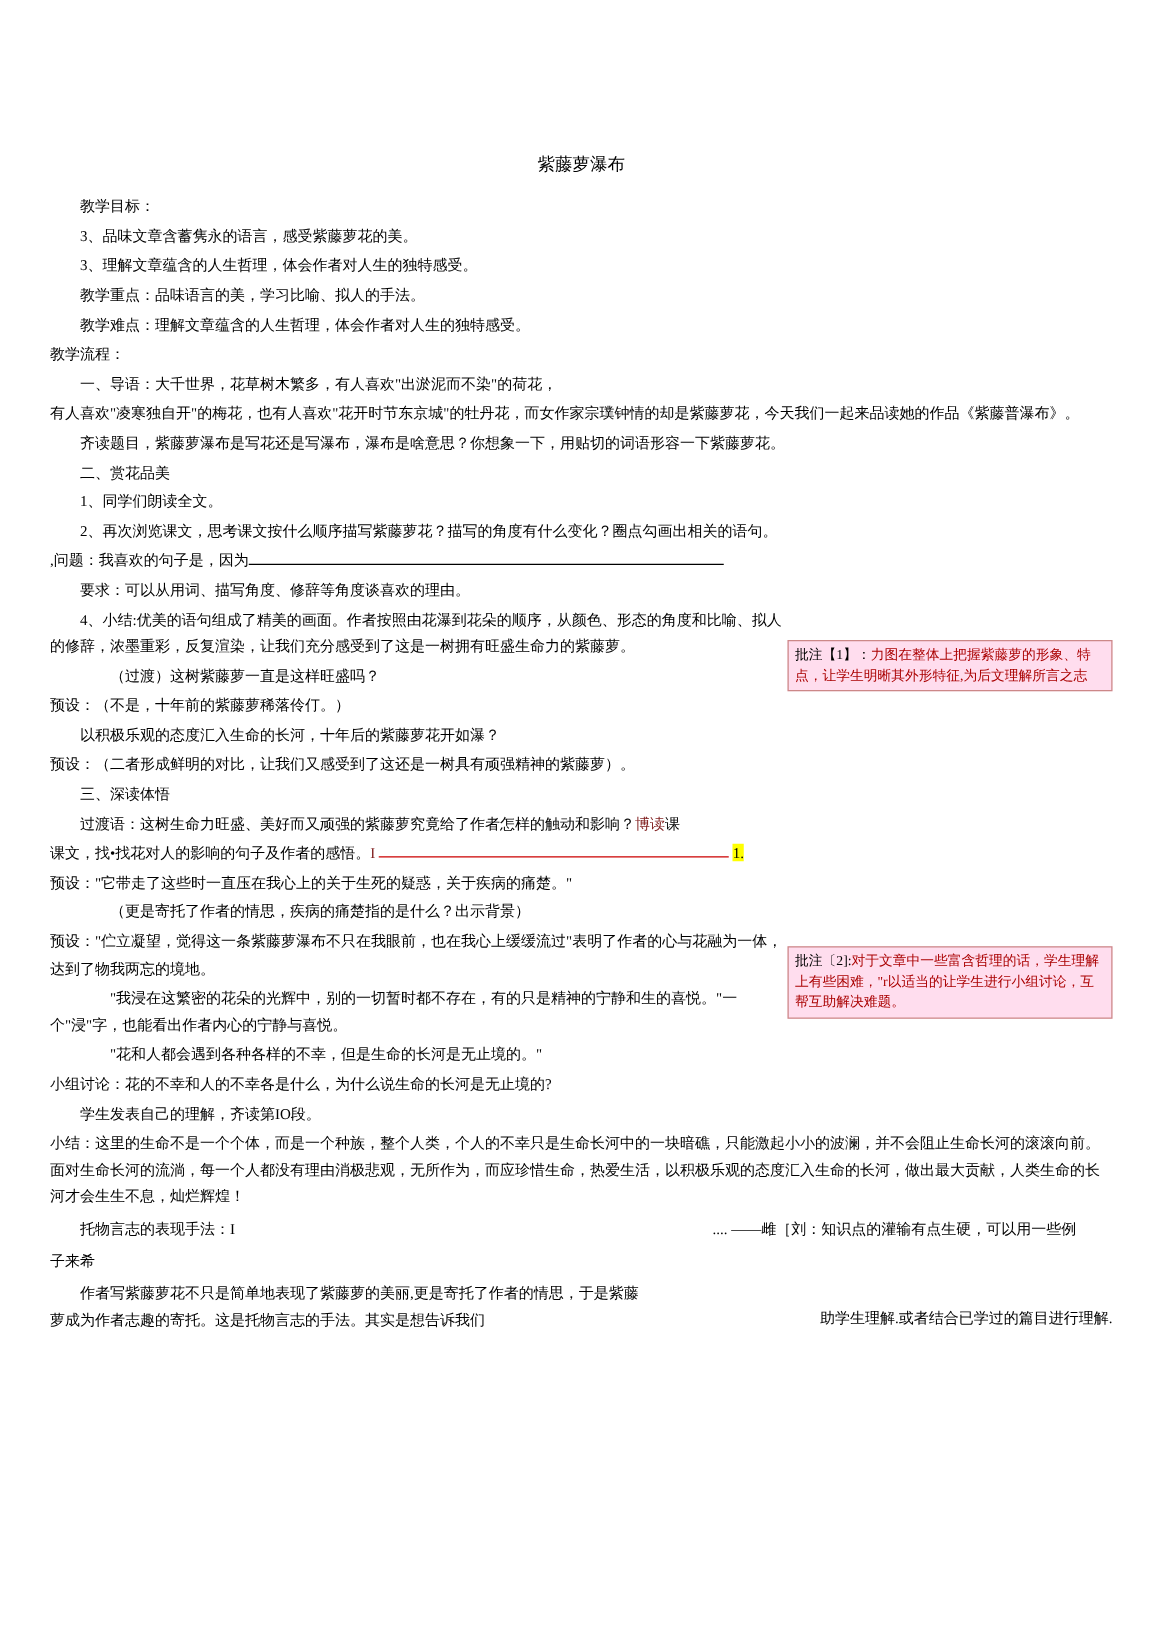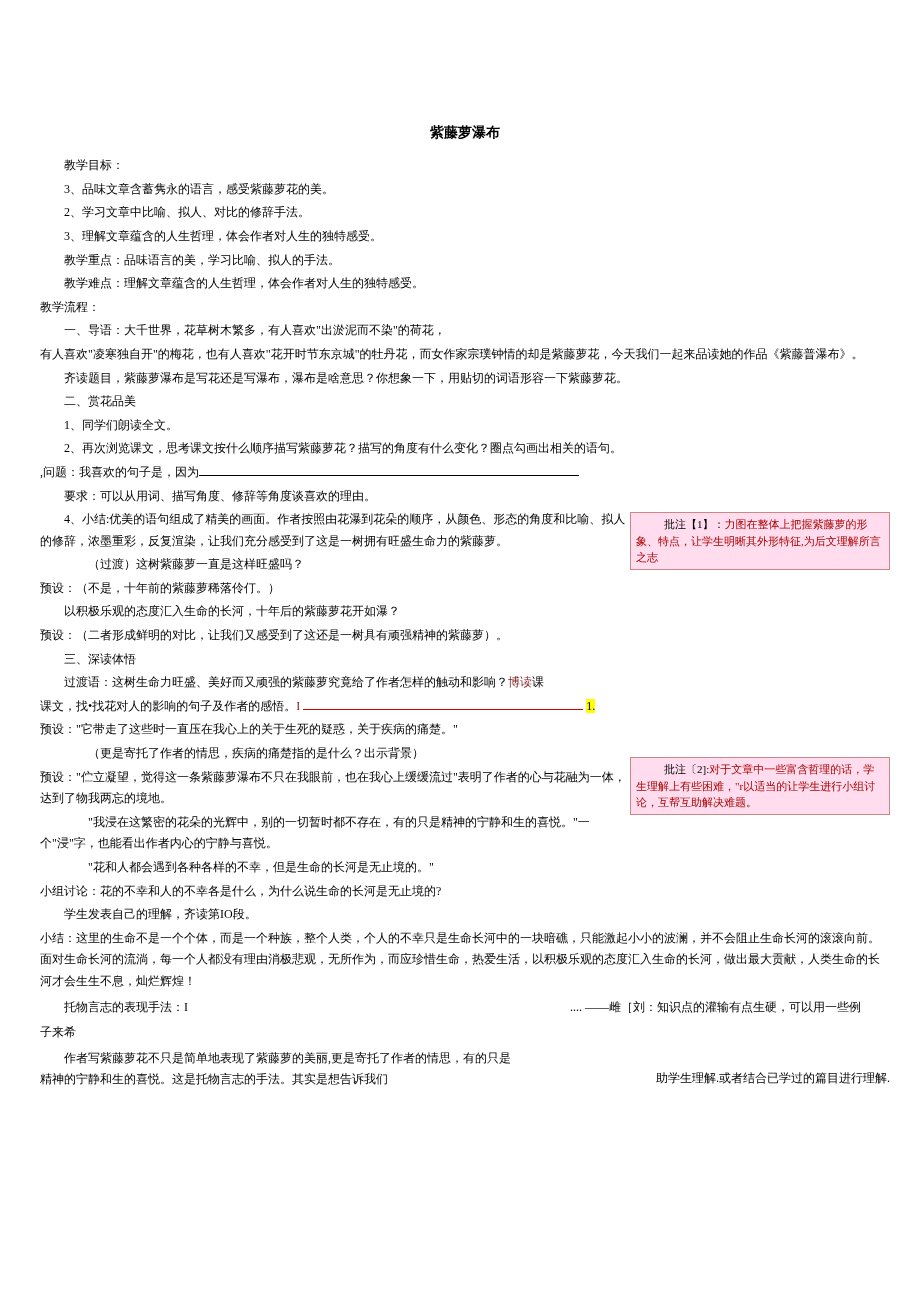--- a/index.html
+++ b/index.html
@@ -8,21 +8,21 @@
     line-height: 1.8;
     color: #000;
     background: #fff;
     margin: 0;
     padding: 120px 30px 40px 40px;
     width: 920px;
     box-sizing: border-box;
   }
   .title {
     text-align: center;
-    font-weight: bold;
+    font-weight: normal;
     font-size: 14px;
     margin-bottom: 10px;
   }
   .indent1 { text-indent: 2em; }
   .indent2 { text-indent: 4em; }
   .para { margin: 2px 0; }
   .underline {
     text-decoration: underline;
     display: inline-block;
     min-width: 380px;
@@ -36,35 +36,34 @@
     right: 0;
     width: 260px;
     border: 1px solid #c88;
     background: #fde;
     font-size: 11px;
     color: #a00;
     padding: 3px 5px;
     line-height: 1.5;
     box-sizing: border-box;
   }
-  .annot-label { color: #000; margin-left: 28px; }
+  .annot-label { color: #000; }
   .highlight { background: #ff0; }
   .red { color: #7f1d1d; }
   .wrap { display: flex; }
 </style>
 </head>
 <body>
 
 <div class="container">
 
   <div class="title">紫藤萝瀑布</div>
 
   <div class="para indent1">教学目标：</div>
   <div class="para indent1">3、品味文章含蓄隽永的语言，感受紫藤萝花的美。</div>
-  <div class="para indent1">2、学习文章中比喻、拟人、对比的修辞手法。</div>
   <div class="para indent1">3、理解文章蕴含的人生哲理，体会作者对人生的独特感受。</div>
   <div class="para indent1">教学重点：品味语言的美，学习比喻、拟人的手法。</div>
   <div class="para indent1">教学难点：理解文章蕴含的人生哲理，体会作者对人生的独特感受。</div>
   <div class="para">教学流程：</div>
   <div class="para indent1">一、导语：大千世界，花草树木繁多，有人喜欢"出淤泥而不染"的荷花，</div>
   <div class="para">有人喜欢"凌寒独自开"的梅花，也有人喜欢"花开时节东京城"的牡丹花，而女作家宗璞钟情的却是紫藤萝花，今天我们一起来品读她的作品《紫藤普瀑布》。</div>
   <div class="para indent1">齐读题目，紫藤萝瀑布是写花还是写瀑布，瀑布是啥意思？你想象一下，用贴切的词语形容一下紫藤萝花。</div>
   <div class="para indent1">二、赏花品美</div>
   <div class="para indent1">1、同学们朗读全文。</div>
   <div class="para indent1">2、再次浏览课文，思考课文按什么顺序描写紫藤萝花？描写的角度有什么变化？圈点勾画出相关的语句。</div>
@@ -112,17 +111,17 @@
   <div class="para indent1">学生发表自己的理解，齐读第IO段。</div>
   <div class="para">小结：这里的生命不是一个个体，而是一个种族，整个人类，个人的不幸只是生命长河中的一块暗礁，只能激起小小的波澜，并不会阻止生命长河的滚滚向前。面对生命长河的流淌，每一个人都没有理由消极悲观，无所作为，而应珍惜生命，热爱生活，以积极乐观的态度汇入生命的长河，做出最大贡献，人类生命的长河才会生生不息，灿烂辉煌！</div>
 
   <div class="wrap">
     <div class="para indent1" style="flex:1;">托物言志的表现手法：I</div>
     <div class="para" style="width:320px;margin-left:16px;">.... ——雌［刘：知识点的灌输有点生硬，可以用一些例</div>
   </div>
   <div class="para">子来希</div>
 
   <div class="wrap">
-    <div class="para indent1" style="width:480px;">作者写紫藤萝花不只是简单地表现了紫藤萝的美丽,更是寄托了作者的情思，有的只是精神的宁静和生的喜悦。这是托物言志的手法。其实是想告诉我们</div>
+    <div class="para indent1" style="width:480px;">作者写紫藤萝花不只是简单地表现了紫藤萝的美丽,更是寄托了作者的情思，于是紫藤萝成为作者志趣的寄托。这是托物言志的手法。其实是想告诉我们</div>
     <div class="para" style="flex:1;text-align:right;margin-top:22px;">助学生理解.或者结合已学过的篇目进行理解.</div>
   </div>
 
 </div>
 
 </body></html>

